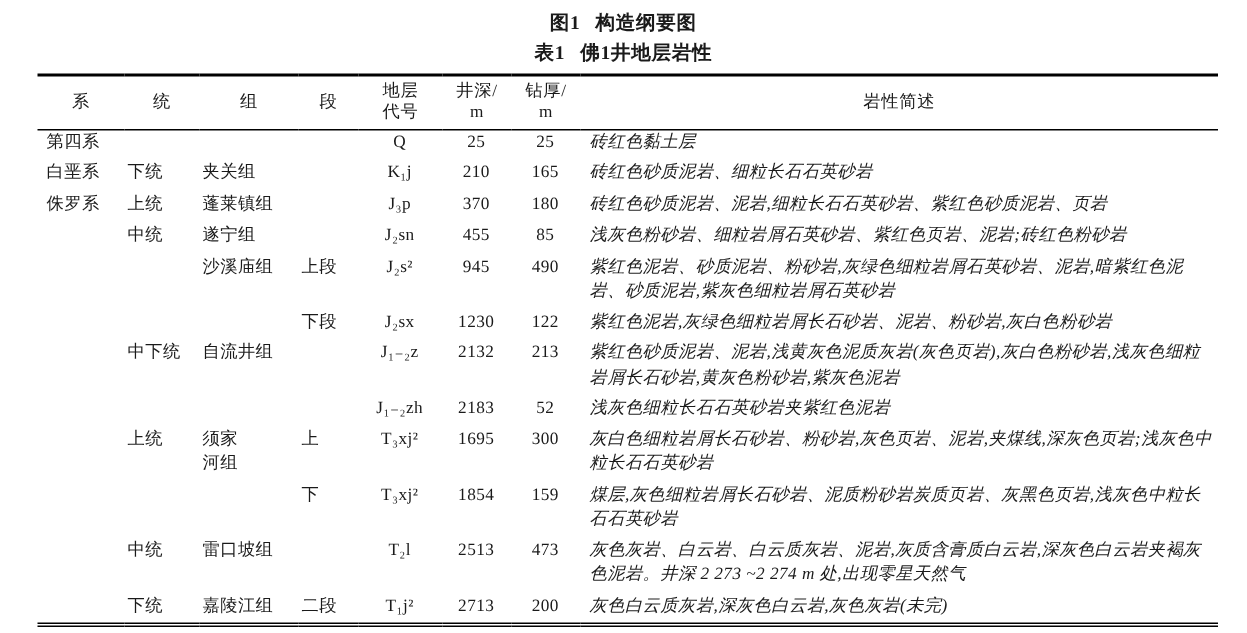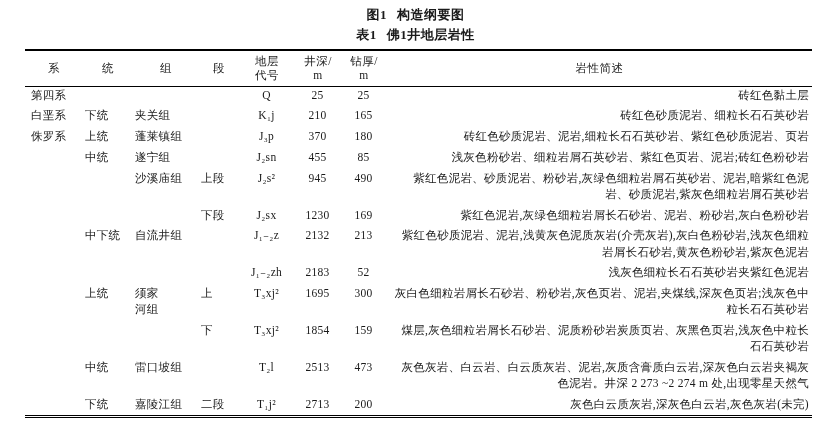--- a/index.html
+++ b/index.html
@@ -48,21 +48,21 @@
     vertical-align: top;
     padding: 2.2px 3px 2.2px 2px;
     white-space: pre-line;
     line-height: 1.42;
     letter-spacing: 0.3px;
   }
   
   td:nth-child(1), td:nth-child(2), td:nth-child(3), td:nth-child(4) { text-align: left; }
   td:nth-child(1) { padding-left: 6px; }
   td:nth-child(5), td:nth-child(6), td:nth-child(7) { text-align: center; }
-  td:nth-child(8) { text-align: right; padding-left: 6px; }
+  td:nth-child(8) { text-align: left; padding-left: 6px; font-style: italic; }
   tbody tr:first-child td { padding-top: 0; }
 </style>
 </head>
 <body>
 
 <div class="page">
 
   <div class="caption">
     <span class="prefix">图1</span><span>构造纲要图</span>
   </div>
@@ -148,32 +148,32 @@
           <td>490</td>
           <td>紫红色泥岩、砂质泥岩、粉砂岩,灰绿色细粒岩屑石英砂岩、泥岩,暗紫红色泥岩、砂质泥岩,紫灰色细粒岩屑石英砂岩</td>
         </tr>
         <tr>
           <td></td>
           <td></td>
           <td></td>
           <td>下段</td>
           <td>J₂sx</td>
           <td>1230</td>
-          <td>169</td>
+          <td>122</td>
           <td>紫红色泥岩,灰绿色细粒岩屑长石砂岩、泥岩、粉砂岩,灰白色粉砂岩</td>
         </tr>
         <tr>
           <td></td>
           <td>中下统</td>
           <td>自流井组</td>
           <td></td>
           <td>J₁₋₂z</td>
           <td>2132</td>
           <td>213</td>
-          <td>紫红色砂质泥岩、泥岩,浅黄灰色泥质灰岩(介壳灰岩),灰白色粉砂岩,浅灰色细粒岩屑长石砂岩,黄灰色粉砂岩,紫灰色泥岩</td>
+          <td>紫红色砂质泥岩、泥岩,浅黄灰色泥质灰岩(灰色页岩),灰白色粉砂岩,浅灰色细粒岩屑长石砂岩,黄灰色粉砂岩,紫灰色泥岩</td>
         </tr>
         <tr>
           <td></td>
           <td></td>
           <td></td>
           <td></td>
           <td>J₁₋₂zh</td>
           <td>2183</td>
           <td>52</td>
           <td>浅灰色细粒长石石英砂岩夹紫红色泥岩</td>

